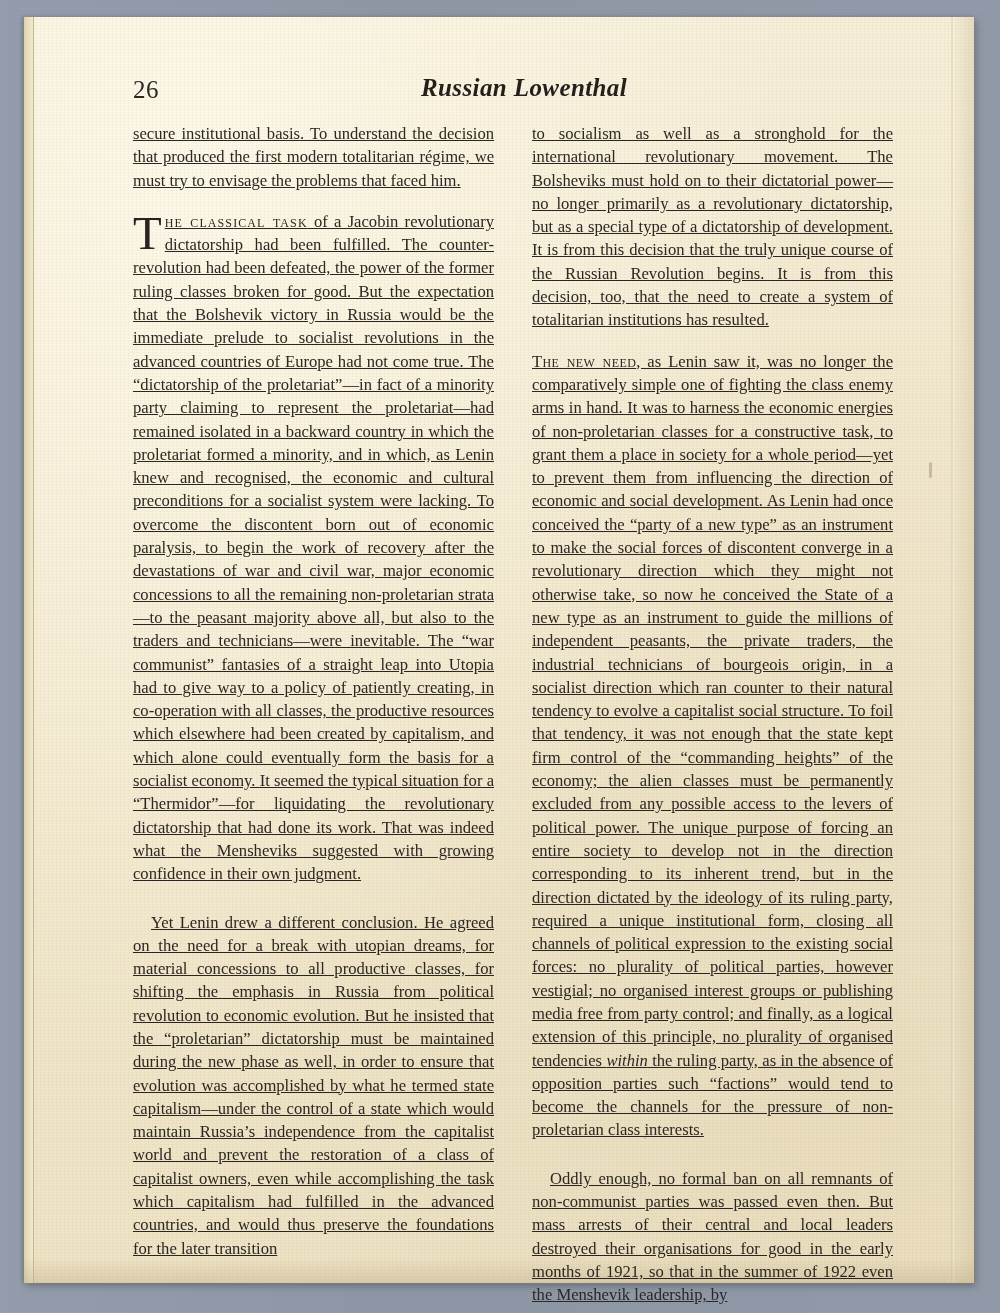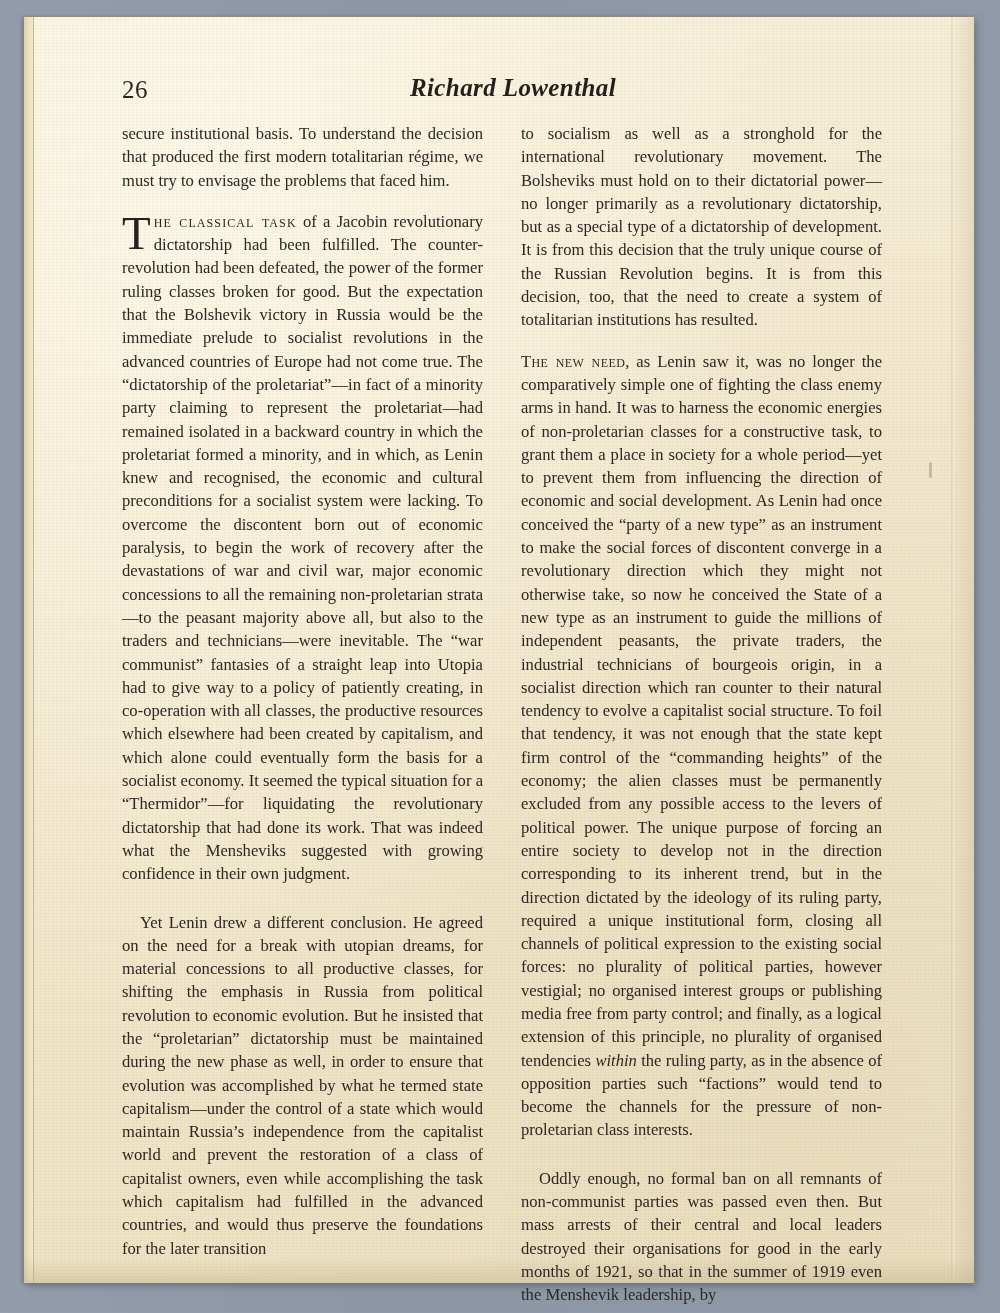--- a/index.html
+++ b/index.html
@@ -88,24 +88,25 @@
   .scan-speck{
     position:absolute;
     background: rgba(110,95,60,.30);
     border-radius: 50%;
     pointer-events:none;
   }
 
   
   .page-body{
     position:absolute;
-    left: 98px;
+    left: 109px;
     top: 57px;
     width: 760px;
     color: #2a2520;
+    text-decoration: underline;
   }
 
   .running-head{
     position: relative;
     height: 44px;
   }
   .folio{
     position:absolute;
     left: 0;
     top: 2px;
@@ -188,21 +189,21 @@
   <div class="page-bottom-shade"></div>
 
   <div class="scan-speck" style="left:905px; top:445px; width:3px; height:16px; border-radius:2px;"></div>
   <div class="scan-speck" style="left:330px; top:1165px; width:3px; height:3px;"></div>
   <div class="scan-speck" style="left:620px; top:1120px; width:2px; height:2px;"></div>
 
   <div class="page-body">
 
     <div class="running-head">
       <div class="folio">26</div>
-      <div class="head-title">Richard Lowenthal</div>
+      <div class="head-title">Russian Lowenthal</div>
     </div>
 
     <div class="columns">
 
       <div class="column">
 
         <p>secure institutional basis. To understand the decision that produced the first modern totalitarian régime, we must try to envisage the problems that faced him.</p>
 
         <p class="dropcap-para gap-above">
           <span class="dropcap">T</span><span class="smallcaps">he classical task</span><span> of a Jacobin revolutionary dictatorship had been fulfilled. The counter-revolution had been defeated, the power of the former ruling classes broken for good. But the expectation that the Bolshevik victory in Russia would be the immediate prelude to socialist revolutions in the advanced countries of Europe had not come true. The “dictatorship of the proletariat”—in fact of a minority party claiming to represent the proletariat—had remained isolated in a backward country in which the proletariat formed a minority, and in which, as Lenin knew and recognised, the economic and cultural preconditions for a socialist system were lacking. To overcome the discontent born out of economic paralysis, to begin the work of recovery after the devastations of war and civil war, major economic concessions to all the remaining non-proletarian strata—to the peasant majority above all, but also to the traders and technicians—were inevitable. The “war communist” fantasies of a straight leap into Utopia had to give way to a policy of patiently creating, in co-operation with all classes, the productive resources which elsewhere had been created by capitalism, and which alone could eventually form the basis for a socialist economy. It seemed the typical situation for a “Thermidor”—for liquidating the revolutionary dictatorship that had done its work. That was indeed what the Mensheviks suggested with growing confidence in their own judgment.</span>
@@ -212,18 +213,18 @@
       </div>
 
       <div class="column">
 
         <p>to socialism as well as a stronghold for the international revolutionary movement. The Bolsheviks must hold on to their dictatorial power—no longer primarily as a revolutionary dictatorship, but as a special type of a dictatorship of development. It is from this decision that the truly unique course of the Russian Revolution begins. It is from this decision, too, that the need to create a system of totalitarian institutions has resulted.</p>
 
         <p class="gap-above">
           <span class="smallcaps-tight">The new need</span><span>, as Lenin saw it, was no longer the comparatively simple one of fighting the class enemy arms in hand. It was to harness the economic energies of non-proletarian classes for a constructive task, to grant them a place in society for a whole period—yet to prevent them from influencing the direction of economic and social development. As Lenin had once conceived the “party of a new type” as an instrument to make the social forces of discontent converge in a revolutionary direction which they might not otherwise take, so now he conceived the State of a new type as an instrument to guide the millions of independent peasants, the private traders, the industrial technicians of bourgeois origin, in a socialist direction which ran counter to their natural tendency to evolve a capitalist social structure. To foil that tendency, it was not enough that the state kept firm control of the “commanding heights” of the economy; the alien classes must be permanently excluded from any possible access to the levers of political power. The unique purpose of forcing an entire society to develop not in the direction corresponding to its inherent trend, but in the direction dictated by the ideology of its ruling party, required a unique institutional form, closing all channels of political expression to the existing social forces: no plurality of political parties, however vestigial; no organised interest groups or publishing media free from party control; and finally, as a logical extension of this principle, no plurality of organised tendencies </span><em>within</em><span> the ruling party, as in the absence of opposition parties such “factions” would tend to become the channels for the pressure of non-proletarian class interests.</span>
         </p>
 
-        <p class="indented">Oddly enough, no formal ban on all remnants of non-communist parties was passed even then. But mass arrests of their central and local leaders destroyed their organisations for good in the early months of 1921, so that in the summer of 1919 even the Menshevik leadership, by</p>
+        <p class="indented">Oddly enough, no formal ban on all remnants of non-communist parties was passed even then. But mass arrests of their central and local leaders destroyed their organisations for good in the early months of 1921, so that in the summer of 1922 even the Menshevik leadership, by</p>
       </div>
 
     </div>
   </div>
 </div>
 
 </body></html>

